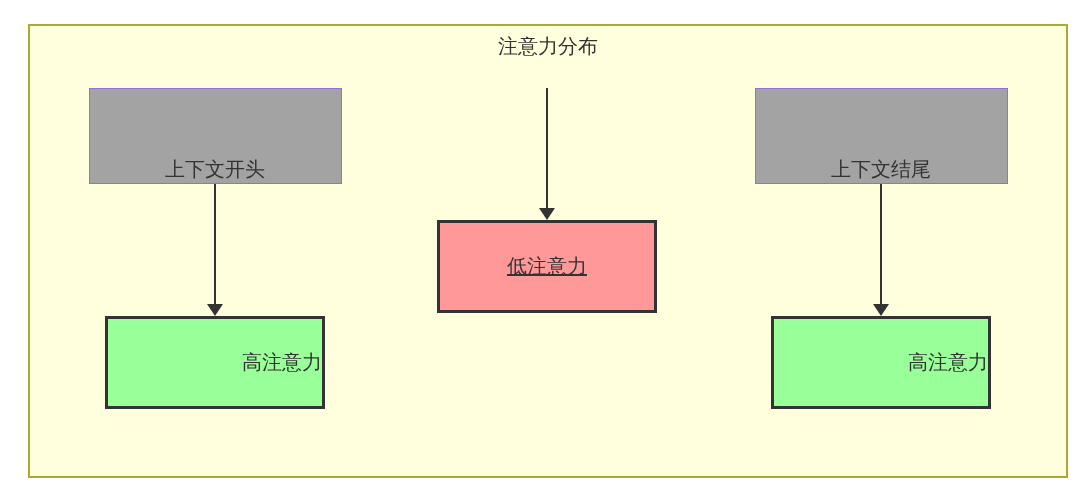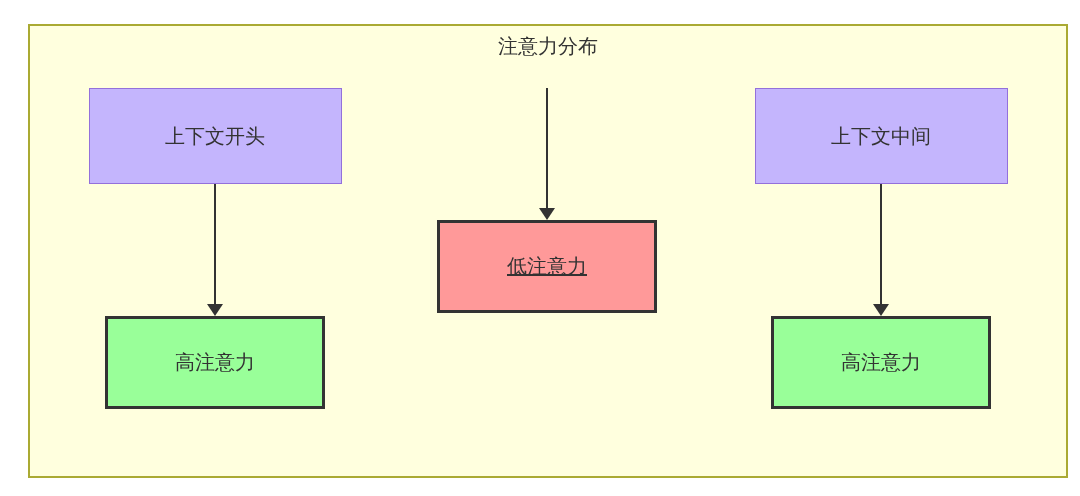--- a/index.html
+++ b/index.html
@@ -44,24 +44,24 @@
     flex-direction: column;
     align-items: center;
   }
   .col-0 { left: 60px; }
   .col-1 { left: 392px; }
   .col-2 { left: 726px; }
   .source-box {
     box-sizing: border-box;
     width: 253px;
     height: 96px;
-    background: #c4b5fd;
+    background: #a3a3a3;
     border: 1.5px solid #9370db;
     display: flex;
-    align-items: center;
+    align-items: flex-end;
     justify-content: center;
   }
   .arrow {
     height: 132px;
     display: flex;
     flex-direction: column;
     align-items: center;
   }
   .arrow-line {
     width: 2px;
@@ -77,21 +77,21 @@
   }
   .result-box {
     box-sizing: border-box;
     width: 220px;
     height: 93px;
     border: 3px solid #333333;
     display: flex;
     align-items: center;
     justify-content: center;
   }
-  .result-box[data-level="high"] { background: #99ff99; }
+  .result-box[data-level="high"] { background: #99ff99; justify-content: flex-end; }
   .result-box[data-level="low"]  { background: #ff9999; text-decoration: underline; }
   .label {
     font-size: 20px;
     color: #333333;
     white-space: nowrap;
   }
 </style>
 </head>
 <body>
 
@@ -117,21 +117,21 @@
         <div class="arrow-line"></div>
         <div class="arrow-head"></div>
       </div>
       <div class="result-box" data-level="low">
         <span class="label">低注意力</span>
       </div>
     </div>
 
     <div class="column col-2">
       <div class="source-box">
-        <span class="label">上下文中间</span>
+        <span class="label">上下文结尾</span>
       </div>
       <div class="arrow">
         <div class="arrow-line"></div>
         <div class="arrow-head"></div>
       </div>
       <div class="result-box" data-level="high">
         <span class="label">高注意力</span>
       </div>
     </div>
   </div>

